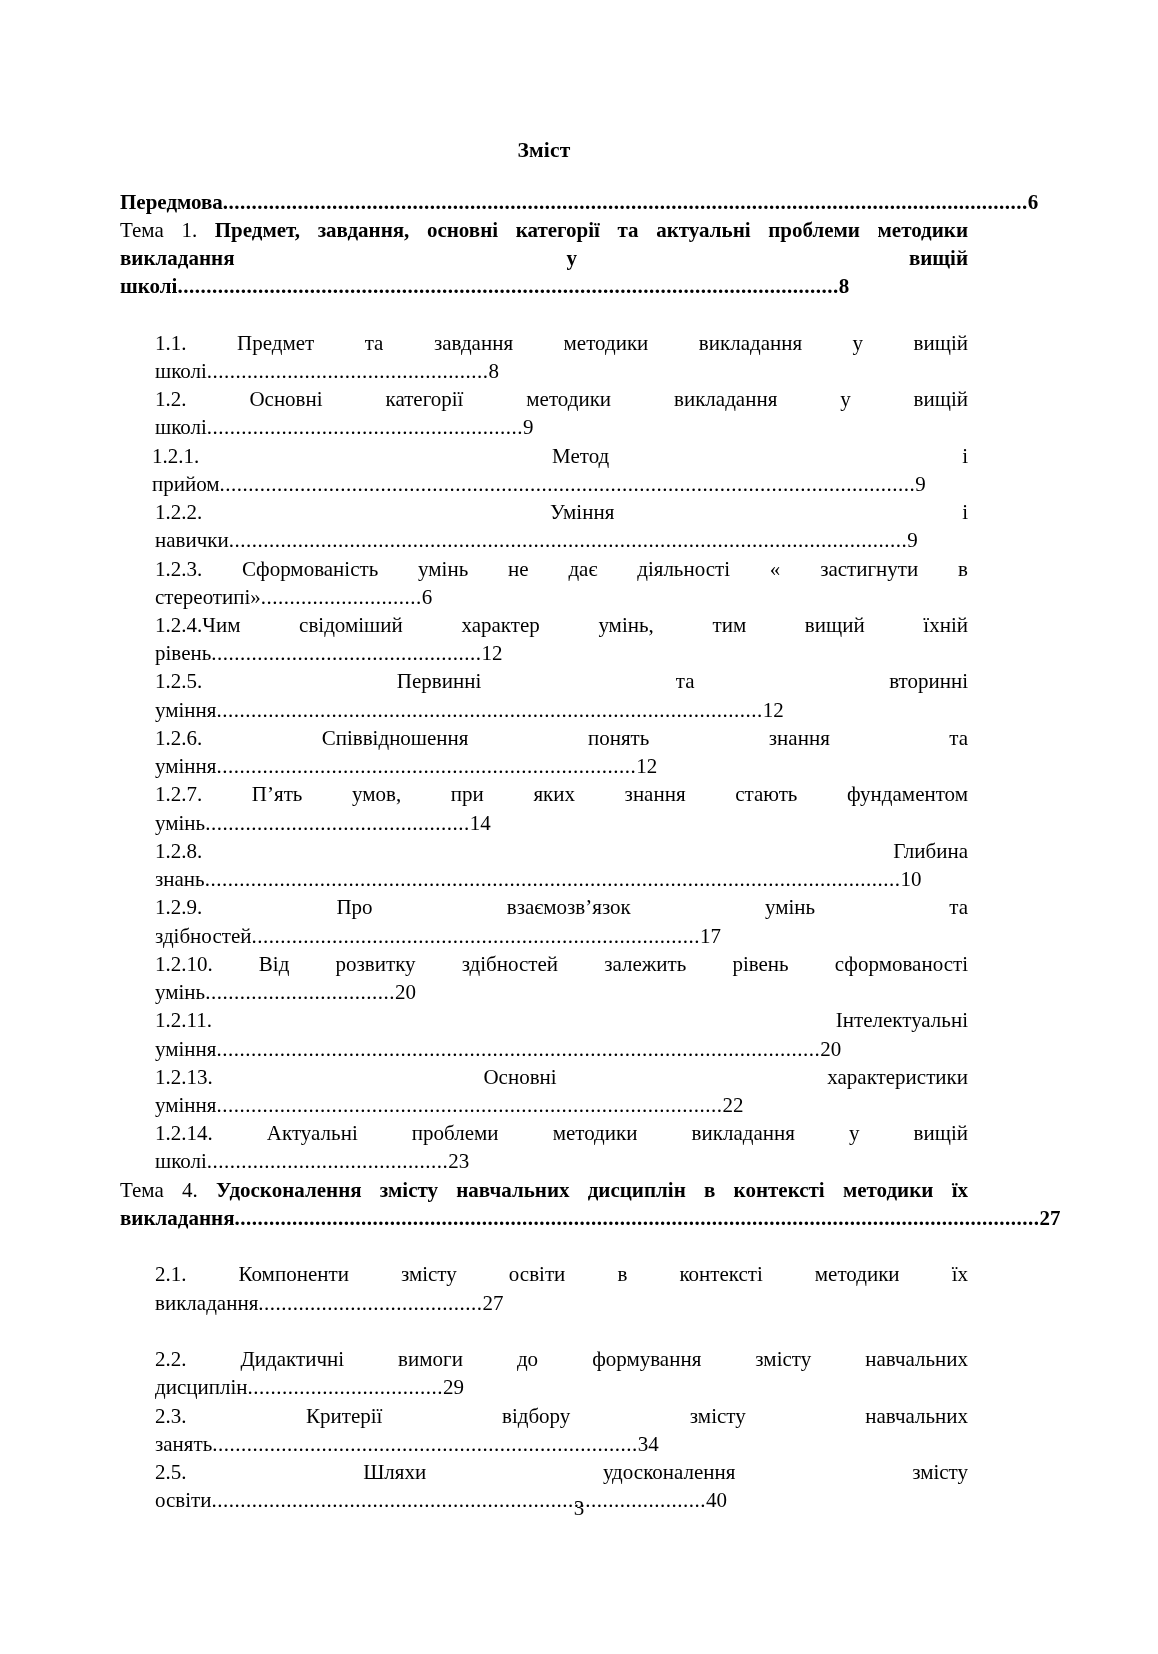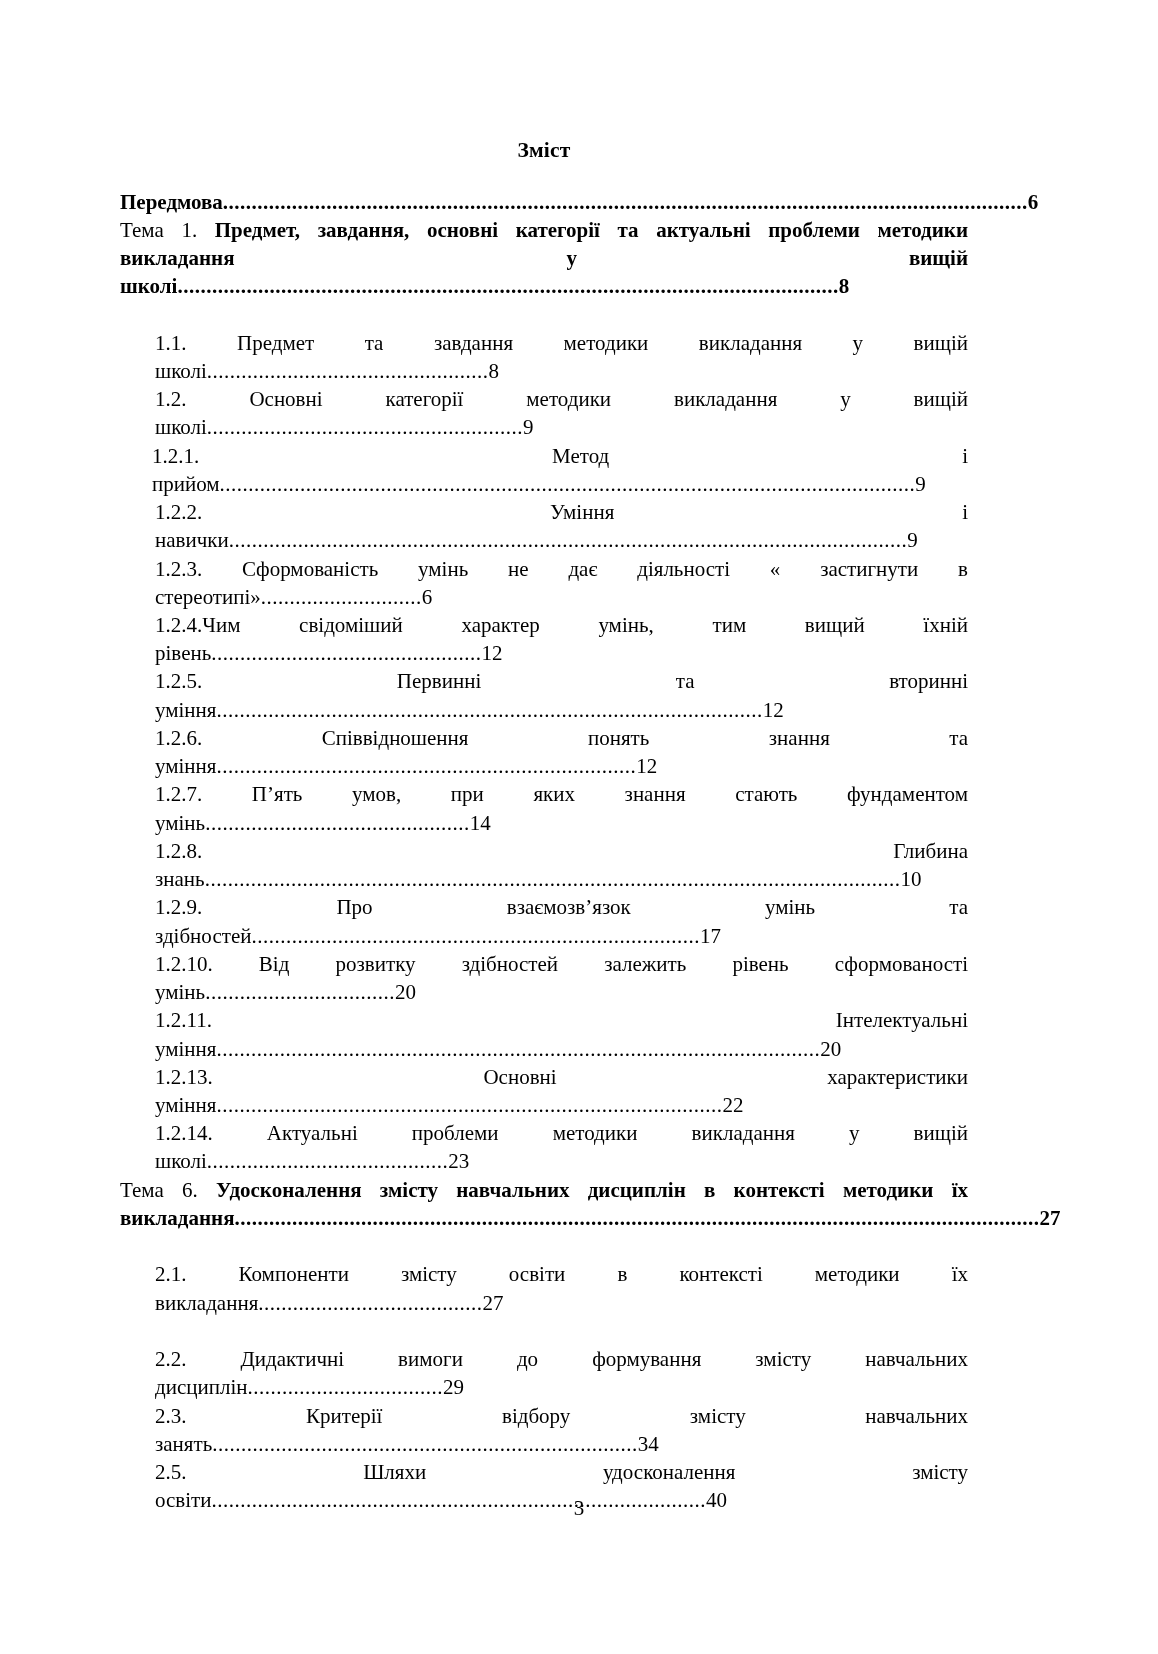--- a/index.html
+++ b/index.html
@@ -104,21 +104,21 @@
         <div class="entry lvl1" style="font-weight: normal;"><span>1.2.4.Чим свідоміший характер умінь, тим вищий їхній рівень</span><span class="leader">...............................................</span><span class="pg">12</span></div>
         <div class="entry lvl1" style="font-weight: normal;"><span>1.2.5. Первинні та вторинні уміння</span><span class="leader">...............................................................................................</span><span class="pg">12</span></div>
         <div class="entry lvl1" style="font-weight: normal;"><span>1.2.6. Співвідношення понять знання та уміння</span><span class="leader">.........................................................................</span><span class="pg">12</span></div>
         <div class="entry lvl1" style="font-weight: normal;"><span>1.2.7. П’ять умов, при яких знання стають фундаментом умінь</span><span class="leader">..............................................</span><span class="pg">14</span></div>
         <div class="entry lvl1" style="font-weight: normal;"><span>1.2.8. Глибина знань</span><span class="leader">.........................................................................................................................</span><span class="pg">10</span></div>
         <div class="entry lvl1" style="font-weight: normal;"><span>1.2.9. Про взаємозв’язок умінь та здібностей</span><span class="leader">..............................................................................</span><span class="pg">17</span></div>
         <div class="entry lvl1" style="font-weight: normal;"><span>1.2.10. Від розвитку здібностей залежить рівень сформованості умінь</span><span class="leader">.................................</span><span class="pg">20</span></div>
         <div class="entry lvl1" style="font-weight: normal;"><span>1.2.11. Інтелектуальні уміння</span><span class="leader">.........................................................................................................</span><span class="pg">20</span></div>
         <div class="entry lvl1" style="font-weight: normal;"><span>1.2.13. Основні характеристики уміння</span><span class="leader">........................................................................................</span><span class="pg">22</span></div>
         <div class="entry lvl1" style="font-weight: normal;"><span>1.2.14. Актуальні проблеми методики викладання у вищій школі</span><span class="leader">..........................................</span><span class="pg">23</span></div>
-        <div class="entry lvl0 wrap" style="font-weight: bold;"><span class="tema-prefix">Тема 6. </span><span>Удосконалення змісту навчальних дисциплін в контексті методики їх викладання</span><span class="leader">............................................................................................................................................</span><span class="pg">27</span></div>
+        <div class="entry lvl0 wrap" style="font-weight: bold;"><span class="tema-prefix">Тема 4. </span><span>Удосконалення змісту навчальних дисциплін в контексті методики їх викладання</span><span class="leader">............................................................................................................................................</span><span class="pg">27</span></div>
         <div class="entry lvl1 wrap" style="font-weight: normal;"><span>2.1. Компоненти змісту освіти в контексті методики їх викладання</span><span class="leader">.......................................</span><span class="pg">27</span></div>
         <div class="entry lvl1" style="font-weight: normal;"><span>2.2. Дидактичні вимоги до формування змісту навчальних дисциплін</span><span class="leader">..................................</span><span class="pg">29</span></div>
         <div class="entry lvl1" style="font-weight: normal;"><span>2.3. Критерії відбору змісту навчальних занять</span><span class="leader">..........................................................................</span><span class="pg">34</span></div>
         <div class="entry lvl1" style="font-weight: normal;"><span>2.5. Шляхи удосконалення змісту освіти</span><span class="leader">......................................................................................</span><span class="pg">40</span></div>
       </div>
 
   </div>
 
   <div class="page-number">3</div>
 

